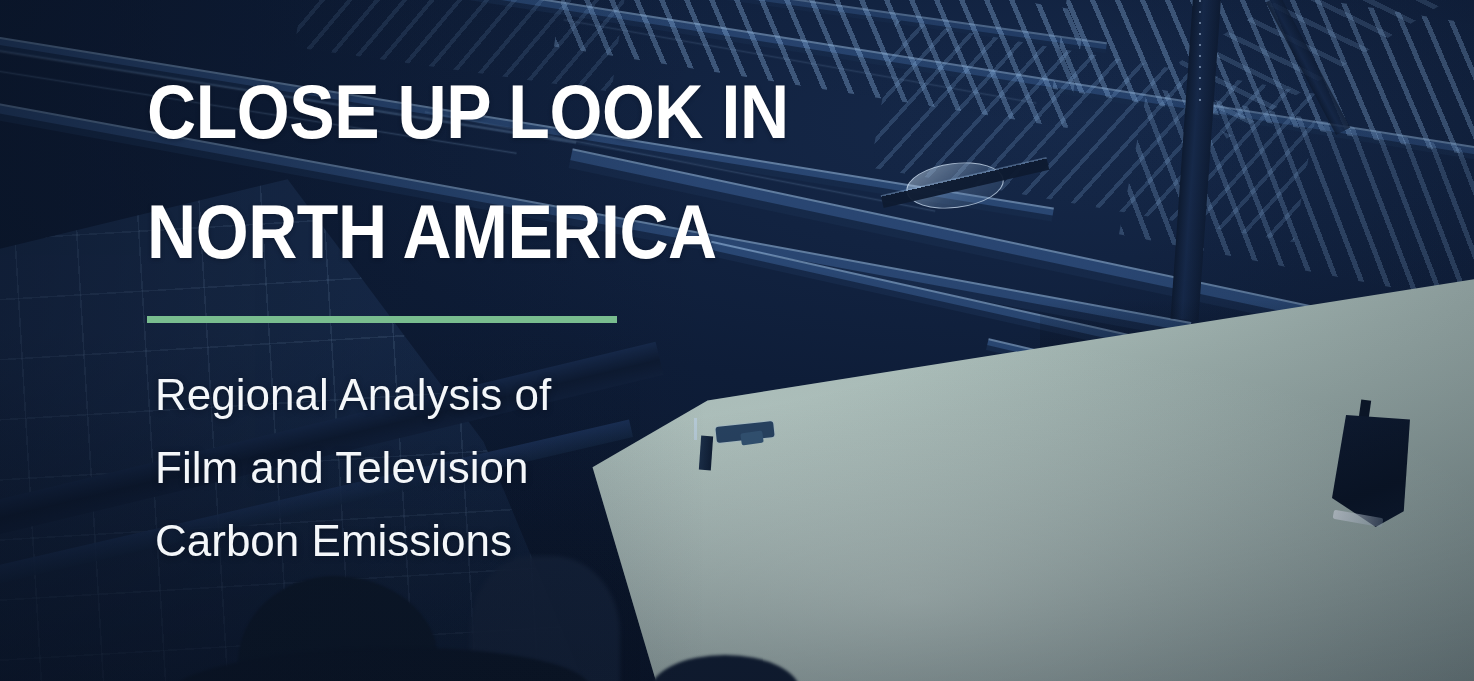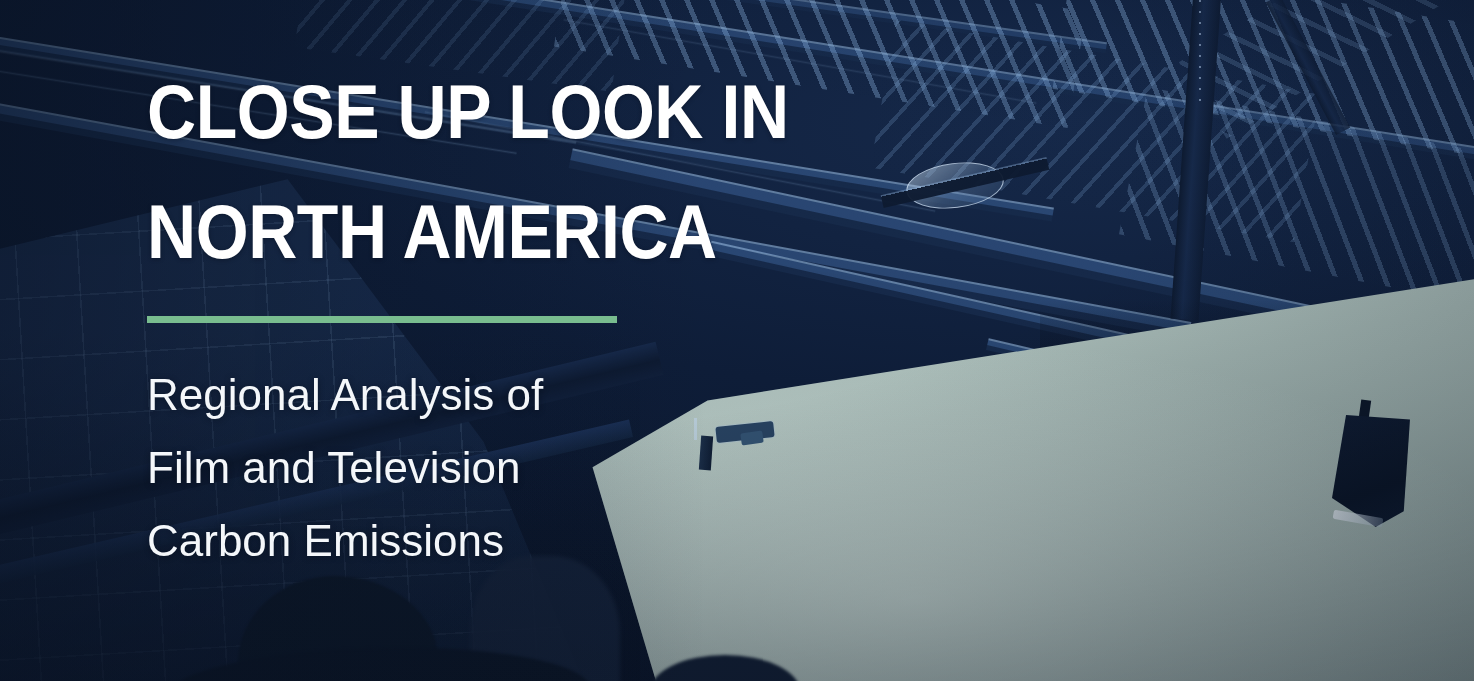--- a/index.html
+++ b/index.html
@@ -224,21 +224,21 @@
     transform-origin: left center;
     white-space:pre-line;
     text-shadow: 0 1px 5px rgba(4,10,22,.38);
   }
   .rule {
     position:absolute; left:0; top:316px;
     width:470px; height:7px;
     background:#79bd8f;
   }
   .subtitle {
-    position:absolute; left:0; top:358px;
+    position:absolute; left:8px; top:358px;
     width:640px;
     font-family:"Liberation Sans", sans-serif;
     font-weight:400;
     font-size:44px;
     line-height:73px;
     color:#f4f7fa;
     white-space:pre-line;
     text-shadow: 0 1px 6px rgba(4,10,22,.45);
   }
 </style>

